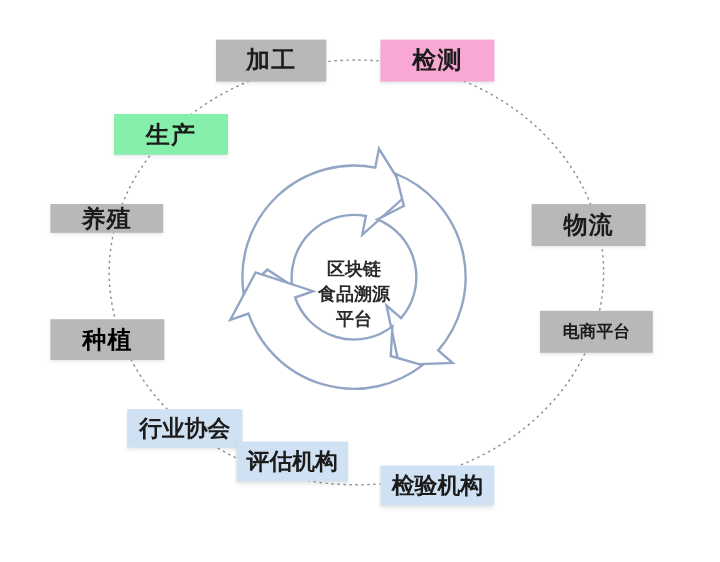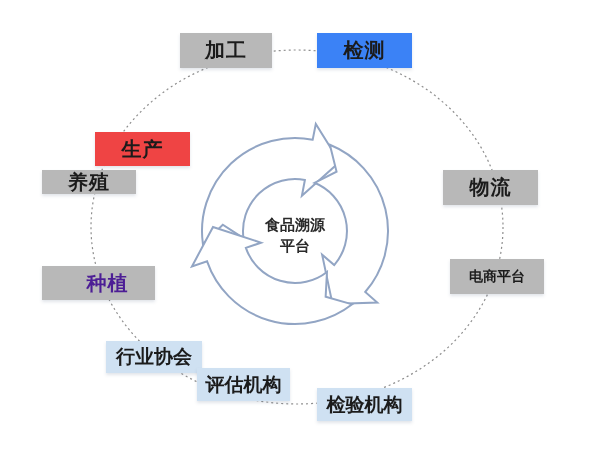--- a/index.html
+++ b/index.html
@@ -46,28 +46,29 @@
 
   <svg id="cycle-svg" viewBox="0 0 240 240" aria-hidden="true">
     <g>
       <path class="cycle-arrow" d="M 27.9 132.9 A 93 93 0 0 1 137.7 28.7 L 140.8 13.0 L 164.5 51.0 L 126.9 84.7 L 129.9 69.0 A 52 52 0 0 0 68.5 127.2 L 47.8 113.7 Z" stroke="#92a5c4"></path>
       <path class="cycle-arrow" transform="rotate(120 120 120)" d="M 27.9 132.9 A 93 93 0 0 1 137.7 28.7 L 140.8 13.0 L 164.5 51.0 L 126.9 84.7 L 129.9 69.0 A 52 52 0 0 0 68.5 127.2 L 47.8 113.7 Z" stroke="#92a5c4"></path>
       <path class="cycle-arrow" transform="rotate(240 120 120)" d="M 27.9 132.9 A 93 93 0 0 1 137.7 28.7 L 140.8 13.0 L 164.5 51.0 L 126.9 84.7 L 129.9 69.0 A 52 52 0 0 0 68.5 127.2 L 47.8 113.7 Z" stroke="#92a5c4"></path>
     </g>
   </svg>
 
   <div id="center-label">
+    <div>区块链</div>
     <div>食品溯源</div>
     <div>平台</div>
   </div>
 
   <div class="node p0" style="background: rgb(184, 184, 184); color: rgb(27, 27, 27);">加工</div>
-  <div class="node p1" style="background: #3b82f6; color: rgb(27, 27, 27); font-family: Liberation Mono, monospace;">检测</div>
-  <div class="node p2" style="background: #ef4444; color: rgb(27, 27, 27); margin-top: 37px;">生产</div>
+  <div class="node p1" style="background: #f9a8d4; color: rgb(27, 27, 27); font-family: Liberation Mono, monospace;">检测</div>
+  <div class="node p2" style="background: #86efac; color: rgb(27, 27, 27);">生产</div>
   <div class="node p4" style="background: rgb(184, 184, 184); color: rgb(27, 27, 27);">养殖</div>
   <div class="node p5" style="background: rgb(184, 184, 184); color: rgb(27, 27, 27);">物流</div>
-  <div class="node p6" style="background: rgb(184, 184, 184); color: #4c1d95; padding-left: 18px;">种植</div>
+  <div class="node p6" style="background: rgb(184, 184, 184); color: #000000;">种植</div>
   <div class="node p7" style="background: rgb(184, 184, 184); color: rgb(27, 27, 27);">电商平台</div>
   <div class="node p8" style="background: rgb(207, 225, 242); color: rgb(27, 27, 27); margin-left: 12px;">行业协会</div>
   <div class="node p10" style="background: rgb(207, 225, 242); color: rgb(27, 27, 27);">评估机构</div>
   <div class="node p11" style="background: rgb(207, 225, 242); color: rgb(27, 27, 27);">检验机构</div>
 
 </div>
 
 </body></html>

